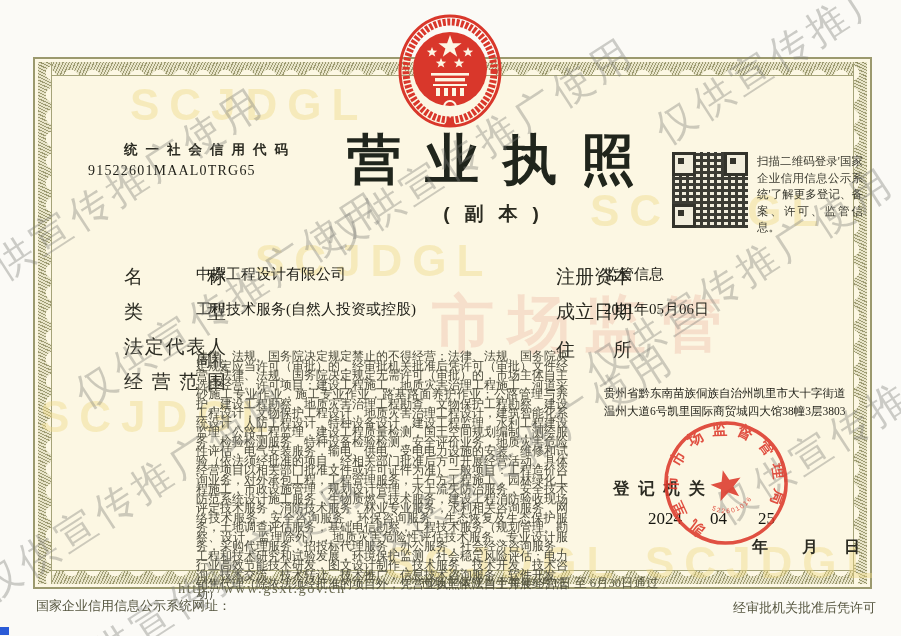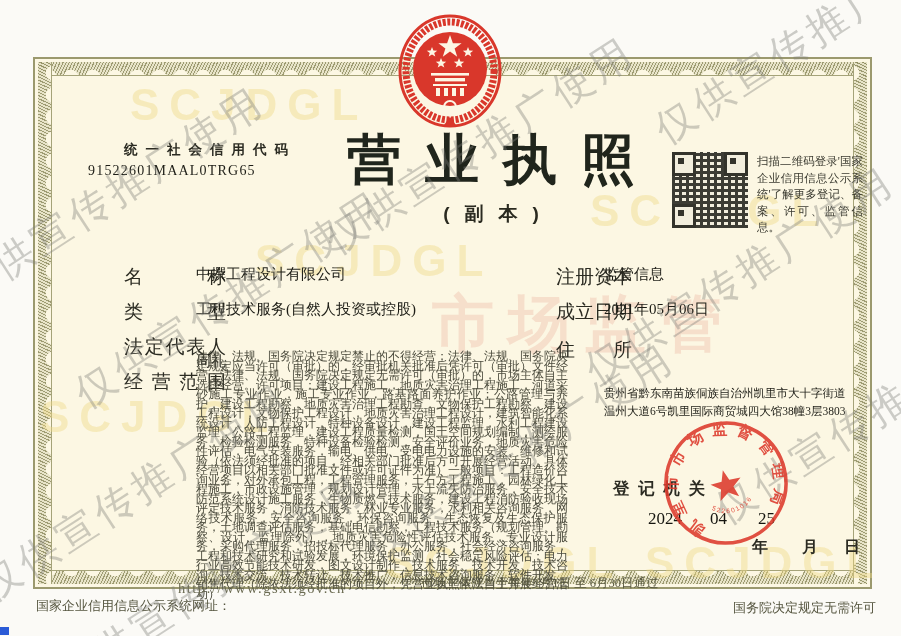--- a/index.html
+++ b/index.html
@@ -165,21 +165,21 @@
       </text>
       <text font-size="6.5" fill="#dd3a2c" letter-spacing="1.5" font-family="Liberation Sans, sans-serif">
         <textPath href="#serialArc" startOffset="4">5226010160418</textPath>
       </text>
     </svg>
   </div>
 
   <div class="abs footer" style="left:36px;top:597px;">国家企业信用信息公示系统网址：</div>
   <div class="abs url">http://www.gsxt.gov.cn</div>
   <div class="abs notice" style="left:421px;top:575px;text-align:right;">市场主体应当于每年1月1日 至 6月30日通过</div>
-  <div class="abs footer" style="left:733px;top:599px;">国务院决定规定无需许可</div>
+  <div class="abs footer" style="left:733px;top:599px;">经审批机关批准后凭许可</div>
 
   <div>
     <div class="wm-promo" style="left:630px;top:8px;">仅供宣传推广使用</div>
     <div class="wm-promo" style="left:-70px;top:168px;">仅供宣传推广使用</div>
     <div class="wm-promo" style="left:300px;top:118px;">仅供宣传推广使用</div>
     <div class="wm-promo" style="left:560px;top:248px;">仅供宣传推广使用</div>
     <div class="wm-promo" style="left:50px;top:272px;">仅供宣传推广使用</div>
     <div class="wm-promo" style="left:340px;top:425px;">仅供宣传推广使用</div>
     <div class="wm-promo" style="left:-45px;top:465px;">仅供宣传推广使用</div>
     <div class="wm-promo" style="left:690px;top:388px;">仅供宣传推广使用</div>

